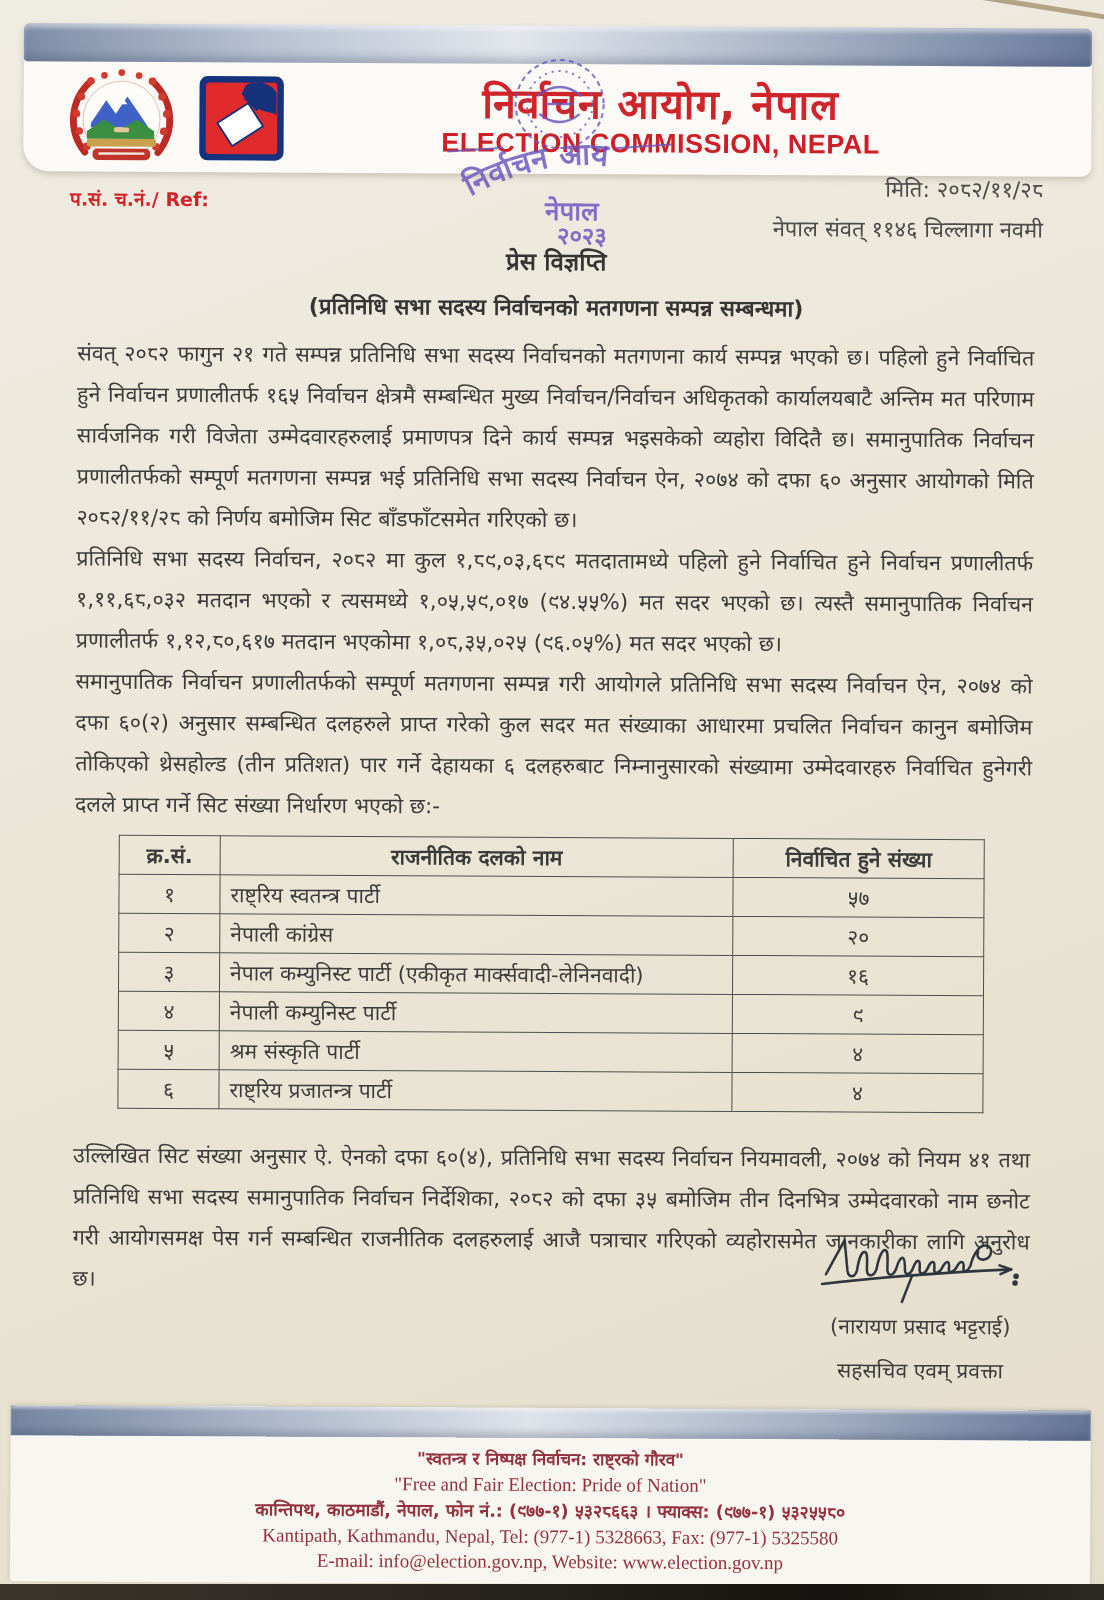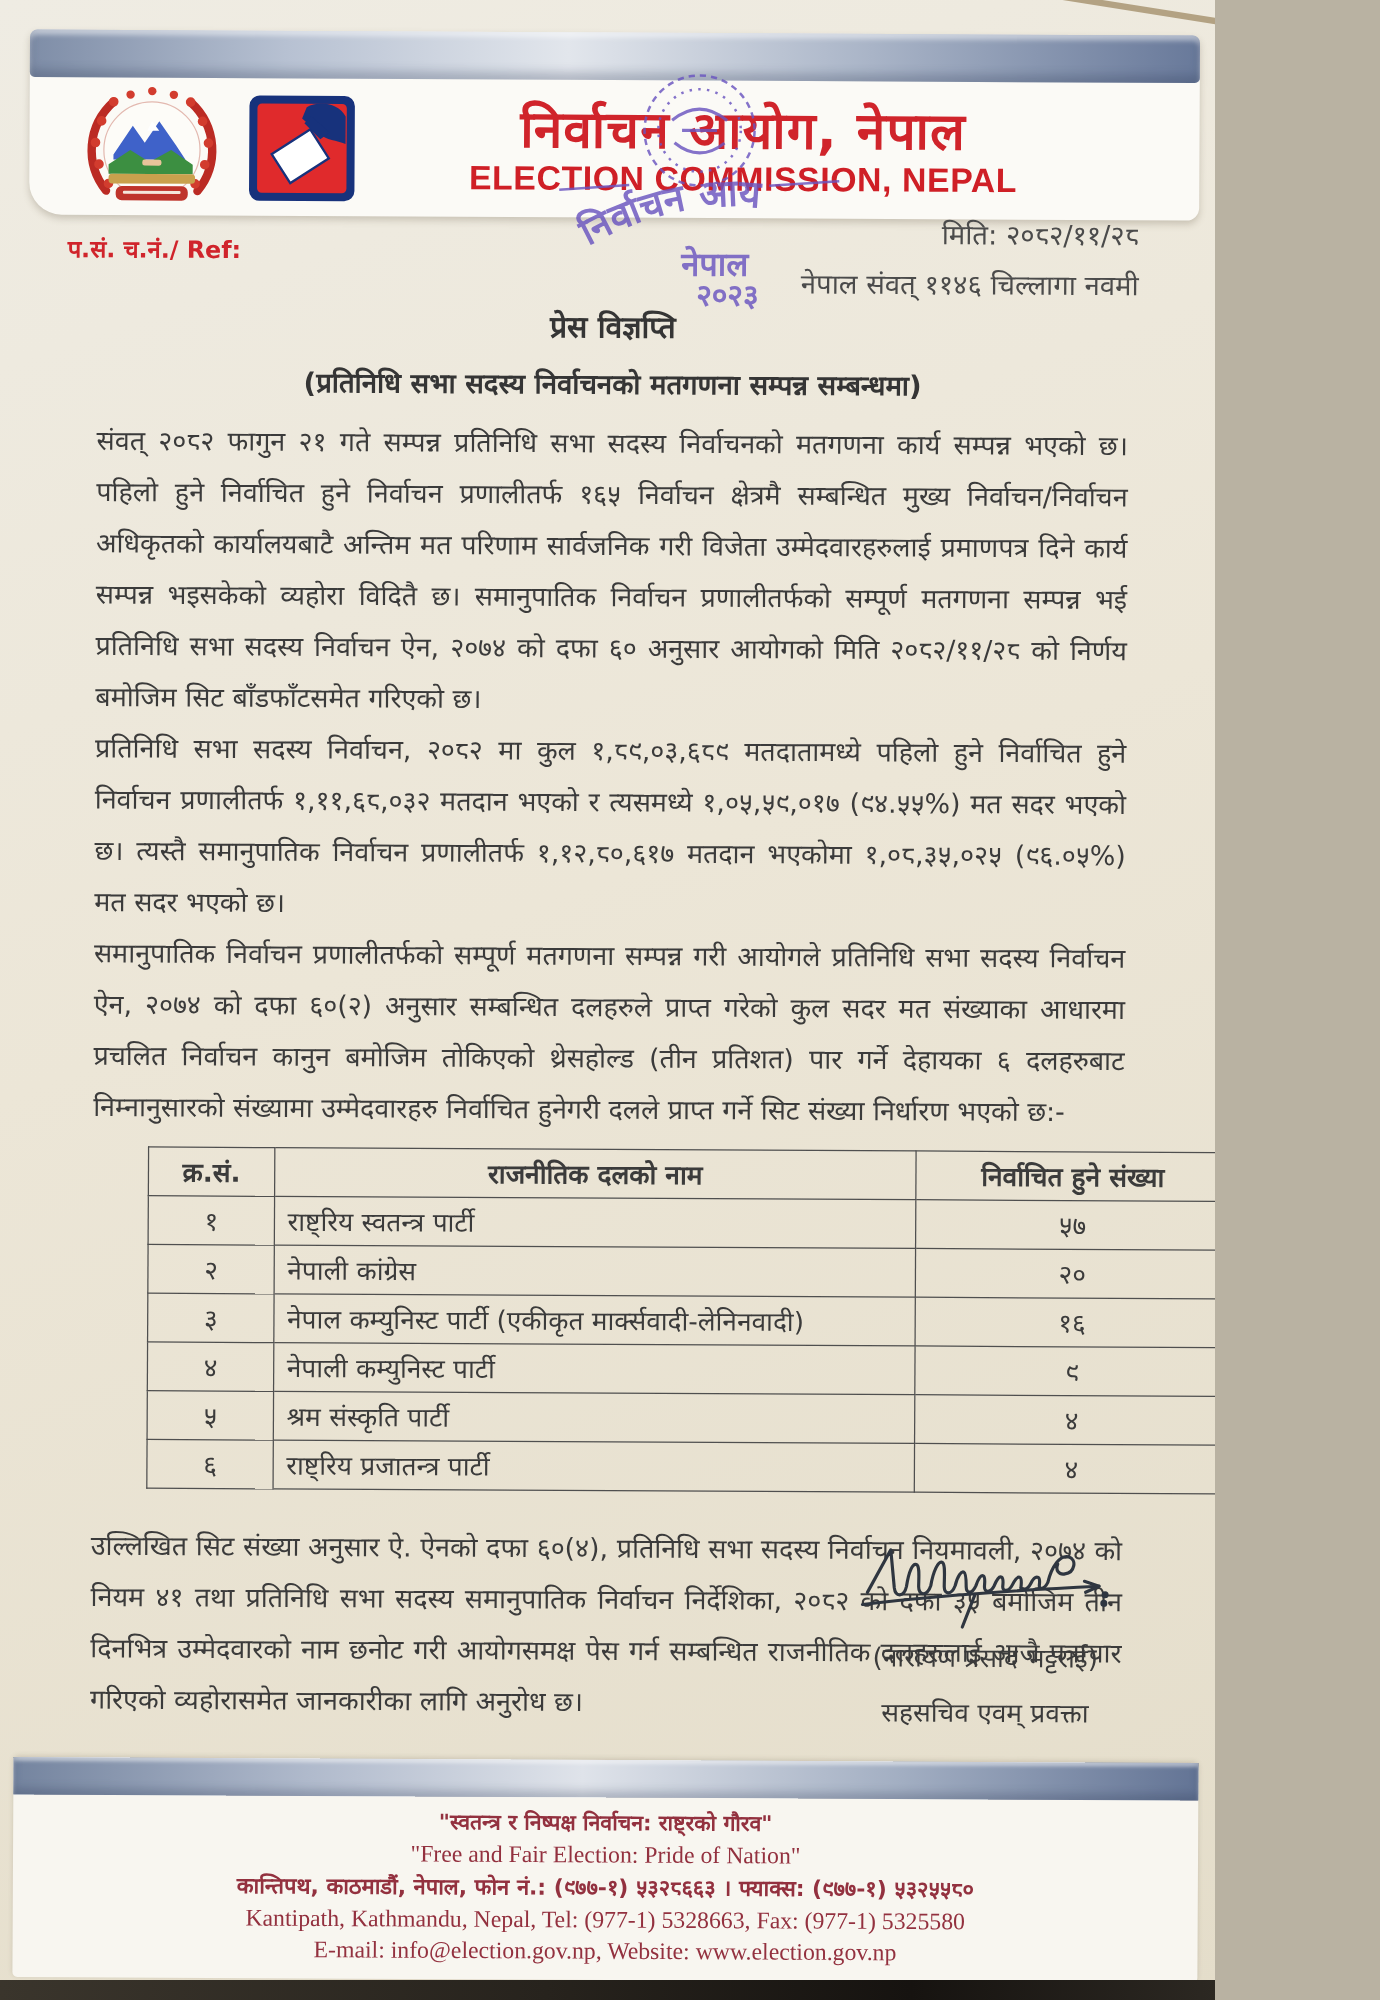--- a/index.html
+++ b/index.html
@@ -1,17 +1,17 @@
 <!DOCTYPE html>
 <html lang="ne"><head>
 <meta charset="utf-8">
 <style>
   html,body{margin:0;padding:0;background:#b9b2a2;}
   .photo{
-    position:relative;width:972px;height:1600px;overflow:hidden;
+    position:relative;width:1104px;height:1600px;overflow:hidden;
     background:linear-gradient(160deg,#efece3 0%,#ece6d7 45%,#e4ddca 100%);
     font-family:"DejaVu Sans",sans-serif;color:#3c3c3c;
   }
   .corner-line{position:absolute;top:4px;right:-10px;width:150px;height:5px;
     background:#b3a283;transform:rotate(9deg);border-radius:3px;}
   .paper{position:absolute;inset:0;transform:rotate(0.3deg);}
   
   .header-band{position:absolute;left:20px;right:16px;top:26px;height:148px;
     background:#fbfaf6;border-radius:6px 6px 10px 26px;
     box-shadow:0 3px 6px rgba(90,80,60,.25);}
@@ -21,21 +21,21 @@
     box-shadow:inset 0 -6px 8px rgba(40,50,80,.25), inset 0 4px 4px rgba(255,255,255,.5);}
   .header-row{position:absolute;left:40px;right:30px;top:44px;height:100px;display:flex;align-items:center;}
   .emblem{width:116px;height:100px;flex:0 0 auto;margin-right:18px;}
   .eclogo{width:88px;height:88px;flex:0 0 auto;margin-right:34px;}
   .org-names{flex:1;text-align:center;padding-right:60px;}
   .org-np{font-size:41px;line-height:46px;font-weight:bold;color:#d0242b;letter-spacing:1px;}
   .org-en{font-size:27px;line-height:32px;font-weight:800;color:#cf1f26;
     font-family:"Liberation Sans",sans-serif;letter-spacing:.5px;}
   .stamp{position:absolute;left:438px;top:48px;width:236px;height:200px;opacity:.82;pointer-events:none;}
   
-  .ref-row{position:absolute;left:51px;top:188px;font-size:19px;font-weight:bold;color:#d0242b;}
+  .ref-row{position:absolute;left:67px;top:188px;font-size:19px;font-weight:bold;color:#d0242b;}
   .date-block{position:absolute;right:64px;top:168px;text-align:right;font-size:22px;line-height:40px;color:#4b4b4b;}
   
   .content{position:absolute;left:75px;right:72px;top:240px;}
   .doc-title{text-align:center;font-size:24px;font-weight:bold;color:#353535;margin:4px 0 14px 0;}
   .doc-subtitle{text-align:center;font-size:22px;font-weight:bold;color:#353535;margin:0 0 14px 0;}
   .para{font-size:21.5px;line-height:41px;text-align:justify;margin:0;color:#3b3b3b;}
   
   table.seats{border-collapse:collapse;margin:10px 0 0 44px;width:866px;
     font-size:21px;color:#3b3b3b;}
   table.seats th,table.seats td{border:1.6px solid #4f4f4f;padding:3px 10px;height:32px;}

